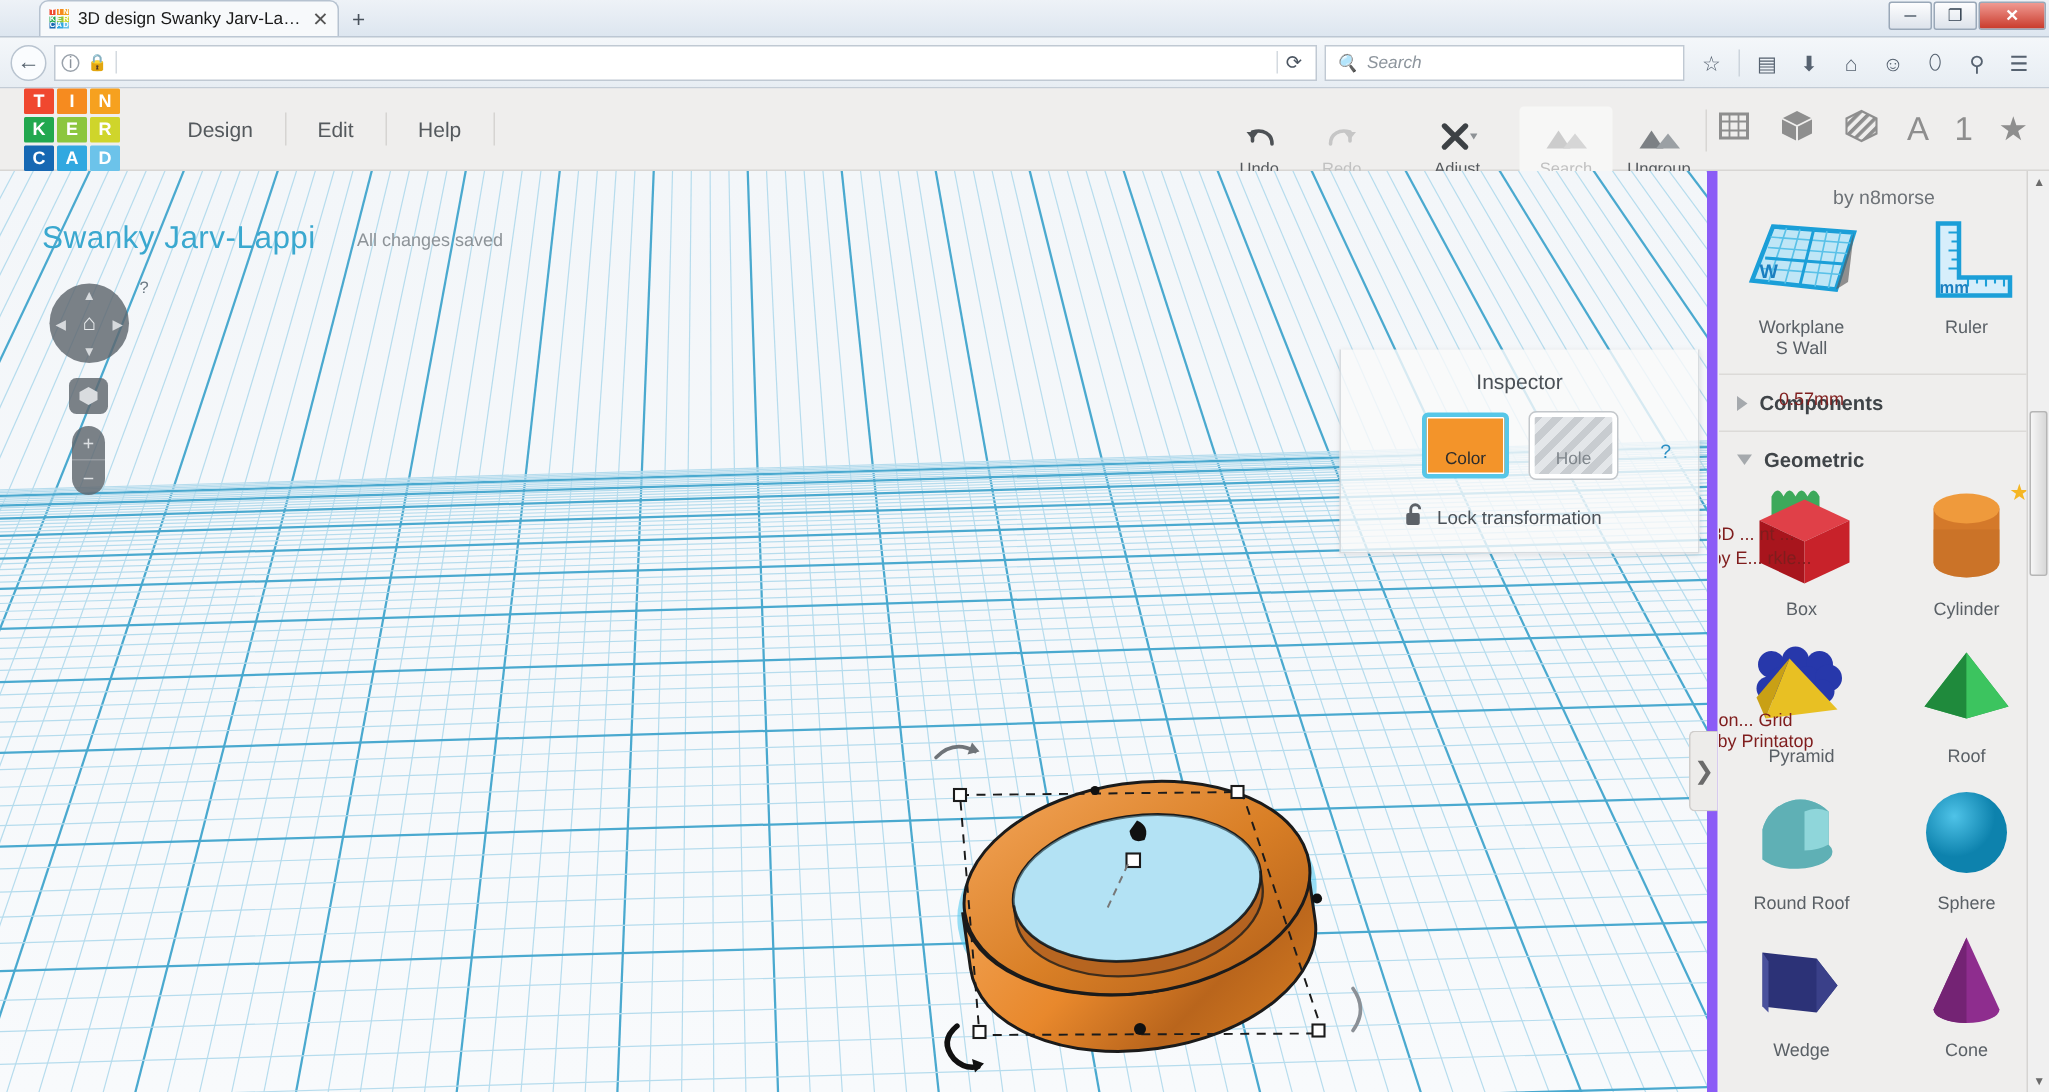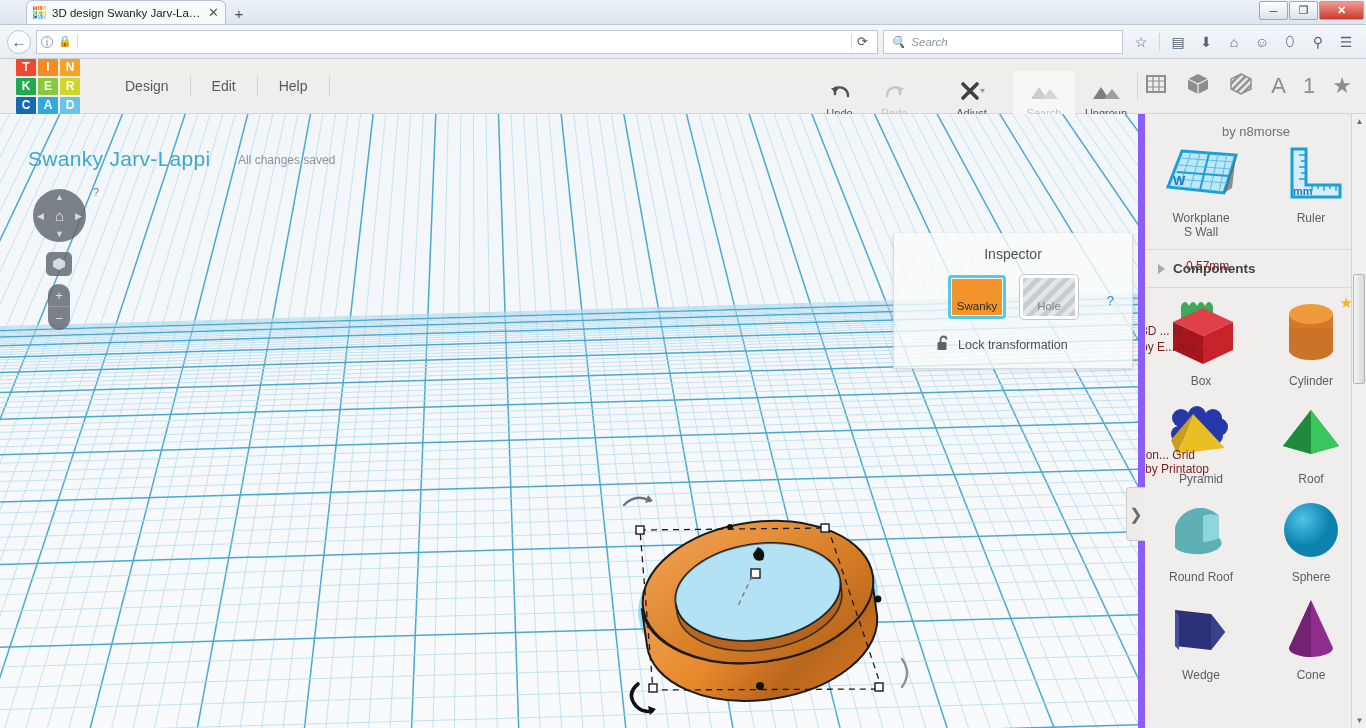--- a/index.html
+++ b/index.html
@@ -673,21 +673,21 @@
         <g fill="#111">
           <path d="M28 200 q-12 10 -2 22 q7 7 16 5" stroke="#111" stroke-width="3.6" fill="none" stroke-linecap="round"></path>
           <path d="M38 222 l8 3 l-6 6 Z"></path>
         </g>
       </svg>
     </div>
 
     <div class="inspector">
       <div class="insp-title">Inspector</div>
       <div class="swatches">
-        <div class="sw color">Swanky</div>
+        <div class="sw color">Color</div>
         <div class="sw hole">Hole</div>
       </div>
       <div class="insp-q">?</div>
       <div class="locktr">
         <span>
           <svg width="13" height="16" viewBox="0 0 13 16">
               <path d="M3.5 7 V4.5 a3 3 0 0 1 6 0" fill="none" stroke="#5d6268" stroke-width="1.9"></path>
               <rect x="0.5" y="7" width="9" height="8" rx="1.3" fill="#5d6268"></rect>
             </svg>
         </span>
@@ -731,20 +731,24 @@
     </div>
 
     <div class="rp-sep"></div>
 
     <div class="rp-group">
       <span class="tri"></span>
       <span>Components</span>
       <span class="ghost" style="left:40px;top:3px;font-weight:normal">0.57mm</span>
     </div>
     <div class="rp-sep"></div>
+    <div class="rp-group">
+      <span class="tri open"></span>
+      <span>Geometric</span>
+    </div>
 
     <div class="rp-row">
       <div class="rp-cell">
         <svg width="84" height="72" viewBox="0 0 84 72">
           <g opacity=".9">
               <path d="M22 8 q4 -8 8 0 q4 -8 8 0 q4 -8 8 0 q4 -8 8 0 L54 26 L22 26 Z" fill="#29a14a"></path>
             </g>
           <path d="M14 24 L44 10 L74 24 L44 38 Z" fill="#e04048"></path>
           <path d="M14 24 L14 52 L44 66 L44 38 Z" fill="#a8151d"></path>
           <path d="M44 38 L74 24 L74 52 L44 66 Z" fill="#c8222a"></path>

